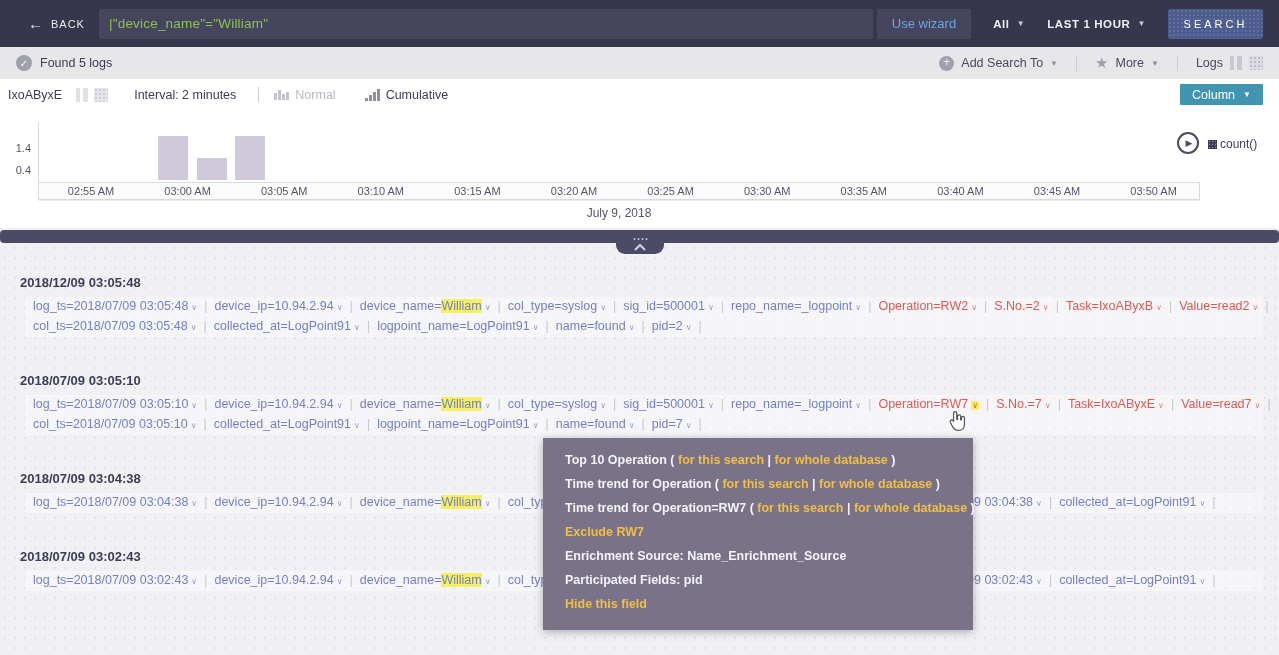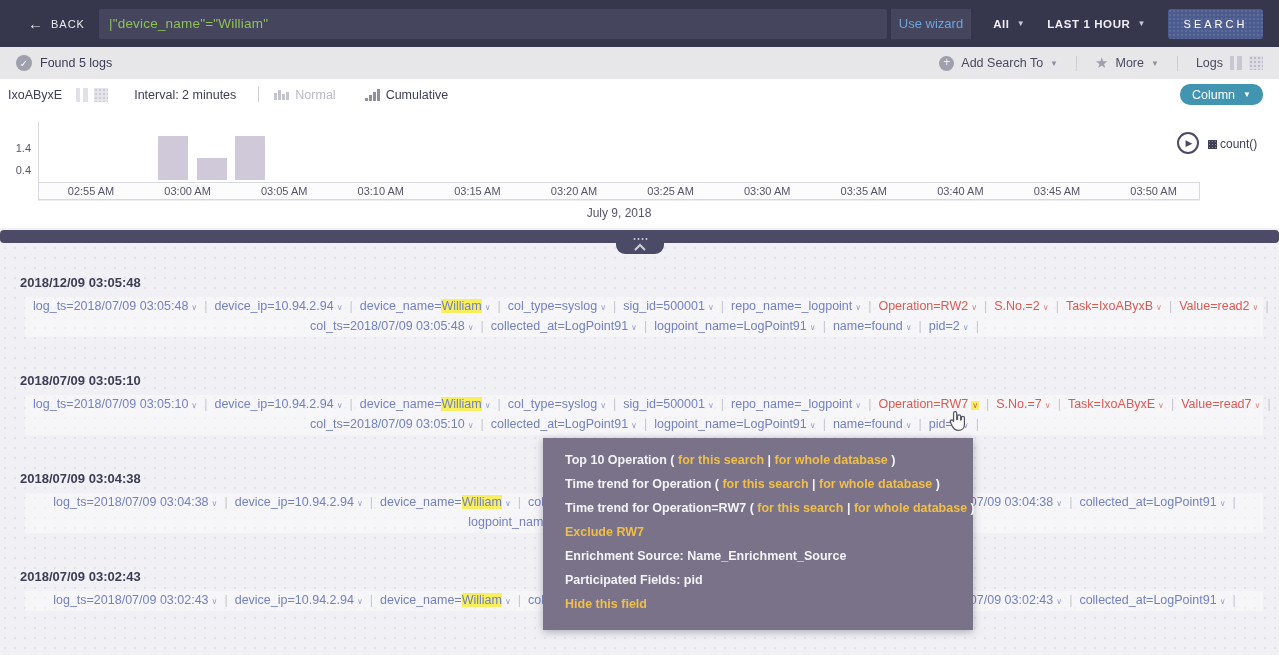--- a/index.html
+++ b/index.html
@@ -3,42 +3,42 @@
 <meta charset="utf-8">
 <style>
   * { margin:0; padding:0; box-sizing:border-box; }
   html,body { width:1279px; height:655px; overflow:hidden; font-family:"Liberation Sans", sans-serif; background:#f1f1f5; position:relative; }
 
   
   .topbar { height:47px; background:#36364d; display:flex; align-items:center; padding:0 16px 0 0; }
   .back { display:flex; align-items:center; gap:7px; color:#e9e9f0; font-size:11px; letter-spacing:1px; padding:0 14px 0 28px; cursor:pointer; }
   .back .arrow { font-size:15px; line-height:1; }
   .search-input { flex:1; height:30px; background:#45455e; border-radius:2px; display:flex; align-items:center; padding:0 10px; color:#8dc153; font-size:13.5px; letter-spacing:.2px; }
-  .use-wizard { height:30px; margin-left:4px; background:#45455e; display:flex; align-items:center; padding:0 8px; color:#6ca6dd; font-size:13px; cursor:pointer; }
+  .use-wizard { height:30px; margin-left:4px; background:#45455e; display:flex; align-items:center; padding:0 15px; color:#6ca6dd; font-size:13px; cursor:pointer; }
   .dd { display:flex; align-items:center; gap:7px; color:#eeeef4; font-size:11.5px; font-weight:bold; letter-spacing:.6px; margin-left:22px; cursor:pointer; }
   .dd .tri { font-size:8px; color:#c9c9d6; }
   .search-btn { margin-left:22px; width:95px; height:30px; background:#4d5c8e; background-image:radial-gradient(rgba(255,255,255,.10) 1px, transparent 1px); background-size:4px 4px; border:none; border-radius:3px; color:#fff; font-size:11px; letter-spacing:3px; font-family:Liberation Sans, sans-serif; cursor:pointer; }
 
   
   .statusbar { height:32px; background:#e7e7ea; display:flex; align-items:center; padding:0 16px; color:#3d3d55; font-size:12.5px; }
   .check-circle { width:16px; height:16px; border-radius:50%; background:#9fa0ad; color:#fff; font-size:10px; display:flex; align-items:center; justify-content:center; margin-right:8px; }
   .sb-right { margin-left:auto; display:flex; align-items:center; gap:10px; color:#4a4a60; }
   .plus-circle { width:15px; height:15px; border-radius:50%; background:#9fa0ad; color:#eee; font-size:12px; line-height:13px; text-align:center; }
   .star { color:#9fa0ad; font-size:15px; }
   .tri-g { font-size:8px; color:#8f8f9e; }
   .vdiv { width:1px; height:15px; background:#cdcdd6; margin:0 8px; }
   .icon-cols { width:12px; height:14px; background:linear-gradient(90deg,#c9c7d4 0 4px,transparent 4px 7px,#c9c7d4 7px 11px); }
   .icon-grid { width:14px; height:14px; background:#dddbe4; background-image:radial-gradient(#bcbac9 1px, transparent 1px); background-size:4px 4px; }
   .sb-item { display:flex; align-items:center; gap:7px; cursor:pointer; }
 
   
   .toolbar { height:31px; background:#fff; display:flex; align-items:center; padding:0 16px 0 8px; color:#3d3d55; font-size:12.5px; position:relative; }
   .tb-item { display:flex; align-items:center; gap:6px; margin-right:14px; }
   .muted { color:#b9b9c4; }
-  .column-btn { margin-left:auto; background:#4295b1; color:#fff; border:none; border-radius:10px; height:21px; padding:0 12px; font-size:12.5px; font-family:inherit; display:flex; align-items:center; gap:8px; cursor:pointer; }
+  .column-btn { margin-left:auto; background:#4295b1; color:#fff; border:none; border-radius:1px; height:21px; padding:0 12px; font-size:12.5px; font-family:inherit; display:flex; align-items:center; gap:8px; cursor:pointer; }
   .column-btn .tri { font-size:8px; }
 
   
   .chart { height:118px; background:#fff; position:relative; }
   .yaxis-line { position:absolute; left:38px; top:12px; width:1px; height:61px; background:#d8d8e0; }
   .ytick { position:absolute; left:0; width:31px; text-align:right; font-size:11px; color:#55556a; }
   .bar { position:absolute; background:#cfc9d9; background-image:radial-gradient(rgba(255,255,255,.35) 1px, transparent 1px); background-size:6px 6px; }
   .xband { position:absolute; left:38px; top:72px; width:1162px; height:18px; background:#fcfcfd; border:1px solid #d8d8e0; box-shadow:0 1px 0 #ececf1; }
   .xtick { position:absolute; top:75px; transform:translateX(-50%); font-size:11px; color:#55556a; white-space:nowrap; }
   .date-label { position:absolute; top:96px; left:38px; width:1162px; text-align:center; font-size:12px; color:#55556a; }
@@ -47,21 +47,21 @@
   .legend .sq { width:9px; height:9px; background:#3f3f58; background-image:radial-gradient(rgba(255,255,255,.4) .5px, transparent .5px); background-size:3px 3px; }
 
   
   .band { height:13px; background:#4b4b67; border-radius:4px; margin-top:2px; position:relative; z-index:5; }
   .collapse-tab { position:absolute; left:50%; transform:translateX(-50%); top:4px; width:48px; height:20px; background:#4b4b67; border-radius:0 0 9px 9px; display:flex; align-items:center; justify-content:center; cursor:pointer; }
 
   
   .logarea { height:460px; background:#f1f1f5; background-image:radial-gradient(#e2e2ea 1px, transparent 1px); background-size:10px 10px; padding-top:32px; position:relative; }
   .entry { margin:0 16px 36px 20px; }
   .entry-ts { font-size:13px; font-weight:bold; color:#3d3d55; margin-bottom:7px; }
-  .frow { margin-left:5px; line-height:19px; font-size:12.5px; background:rgba(255,255,255,.40); padding-left:8px; white-space:nowrap;text-align:center; }
+  .frow { margin-left:5px; line-height:19px; font-size:12.5px; background:rgba(255,255,255,.40); padding-left:8px; white-space:nowrap; }
   .field { color:#7381c4; cursor:pointer; }
   .field.red { color:#da5a52; }
   .chev { font-size:8px; margin-left:3px; opacity:.75; cursor:pointer; }
   .chev-hl { background:#f8ef5f; opacity:1; padding:0 1px; }
   .hl { background:#f8ef5f; }
   .sep { color:#c6c6d2; margin:0 7px; }
 
   
   .popup { position:absolute; left:543px; top:438px; width:430px; height:192px; background:#797289; box-shadow:0 2px 8px rgba(40,40,60,.35); padding:10px 0 0 22px; z-index:20; }
   .pitem { line-height:24px; font-size:12.5px; font-weight:bold; color:#f4f3f7; white-space:nowrap; }
@@ -206,21 +206,20 @@
         <div class="frow"><span class="field"><span>col_ts=2018/07/09 03:05:48</span><span class="chev">∨</span></span><span class="sep">|</span><span class="field"><span>collected_at=LogPoint91</span><span class="chev">∨</span></span><span class="sep">|</span><span class="field"><span>logpoint_name=LogPoint91</span><span class="chev">∨</span></span><span class="sep">|</span><span class="field"><span>name=found</span><span class="chev">∨</span></span><span class="sep">|</span><span class="field"><span>pid=2</span><span class="chev">∨</span></span><span class="sep">|</span></div>
       </div>
       <div class="entry">
         <div class="entry-ts">2018/07/09 03:05:10</div>
         <div class="frow"><span class="field"><span>log_ts=2018/07/09 03:05:10</span><span class="chev">∨</span></span><span class="sep">|</span><span class="field"><span>device_ip=10.94.2.94</span><span class="chev">∨</span></span><span class="sep">|</span><span class="field"><span>device_name=</span><span class="hl">William</span><span class="chev">∨</span></span><span class="sep">|</span><span class="field"><span>col_type=syslog</span><span class="chev">∨</span></span><span class="sep">|</span><span class="field"><span>sig_id=500001</span><span class="chev">∨</span></span><span class="sep">|</span><span class="field"><span>repo_name=_logpoint</span><span class="chev">∨</span></span><span class="sep">|</span><span class="field red"><span>Operation=RW7</span><span class="chev chev-hl">∨</span></span><span class="sep">|</span><span class="field red"><span>S.No.=7</span><span class="chev">∨</span></span><span class="sep">|</span><span class="field red"><span>Task=IxoAByxE</span><span class="chev">∨</span></span><span class="sep">|</span><span class="field red"><span>Value=read7</span><span class="chev">∨</span></span><span class="sep">|</span></div>
         <div class="frow"><span class="field"><span>col_ts=2018/07/09 03:05:10</span><span class="chev">∨</span></span><span class="sep">|</span><span class="field"><span>collected_at=LogPoint91</span><span class="chev">∨</span></span><span class="sep">|</span><span class="field"><span>logpoint_name=LogPoint91</span><span class="chev">∨</span></span><span class="sep">|</span><span class="field"><span>name=found</span><span class="chev">∨</span></span><span class="sep">|</span><span class="field"><span>pid=7</span><span class="chev">∨</span></span><span class="sep">|</span></div>
       </div>
       <div class="entry">
         <div class="entry-ts">2018/07/09 03:04:38</div>
         <div class="frow"><span class="field"><span>log_ts=2018/07/09 03:04:38</span><span class="chev">∨</span></span><span class="sep">|</span><span class="field"><span>device_ip=10.94.2.94</span><span class="chev">∨</span></span><span class="sep">|</span><span class="field"><span>device_name=</span><span class="hl">William</span><span class="chev">∨</span></span><span class="sep">|</span><span class="field"><span>col_type=syslog</span><span class="chev">∨</span></span><span class="sep">|</span><span class="field"><span>sig_id=500001</span><span class="chev">∨</span></span><span class="sep">|</span><span class="field"><span>repo_name=_logpoint</span><span class="chev">∨</span></span><span class="sep">|</span><span class="field"><span>col_ts=2018/07/09 03:04:38</span><span class="chev">∨</span></span><span class="sep">|</span><span class="field"><span>collected_at=LogPoint91</span><span class="chev">∨</span></span><span class="sep">|</span></div>
-        <div class="frow"><span class="field"><span>logpoint_name=LogPoint91</span><span class="chev">∨</span></span><span class="sep">|</span><span class="field"><span>name=found</span><span class="chev">∨</span></span><span class="sep">|</span><span class="field"><span>pid=09567</span><span class="chev">∨</span></span><span class="sep">|</span></div>
       </div>
       <div class="entry">
         <div class="entry-ts">2018/07/09 03:02:43</div>
         <div class="frow"><span class="field"><span>log_ts=2018/07/09 03:02:43</span><span class="chev">∨</span></span><span class="sep">|</span><span class="field"><span>device_ip=10.94.2.94</span><span class="chev">∨</span></span><span class="sep">|</span><span class="field"><span>device_name=</span><span class="hl">William</span><span class="chev">∨</span></span><span class="sep">|</span><span class="field"><span>col_type=syslog</span><span class="chev">∨</span></span><span class="sep">|</span><span class="field"><span>sig_id=500001</span><span class="chev">∨</span></span><span class="sep">|</span><span class="field"><span>repo_name=_logpoint</span><span class="chev">∨</span></span><span class="sep">|</span><span class="field"><span>col_ts=2018/07/09 03:02:43</span><span class="chev">∨</span></span><span class="sep">|</span><span class="field"><span>collected_at=LogPoint91</span><span class="chev">∨</span></span><span class="sep">|</span></div>
       </div>
     </div>
 </div>
 
 <div class="popup">
     <div class="pitem"><span>Top 10 Operation ( </span><span class="plink">for this search</span><span> | </span><span class="plink">for whole database</span><span> )</span></div>

